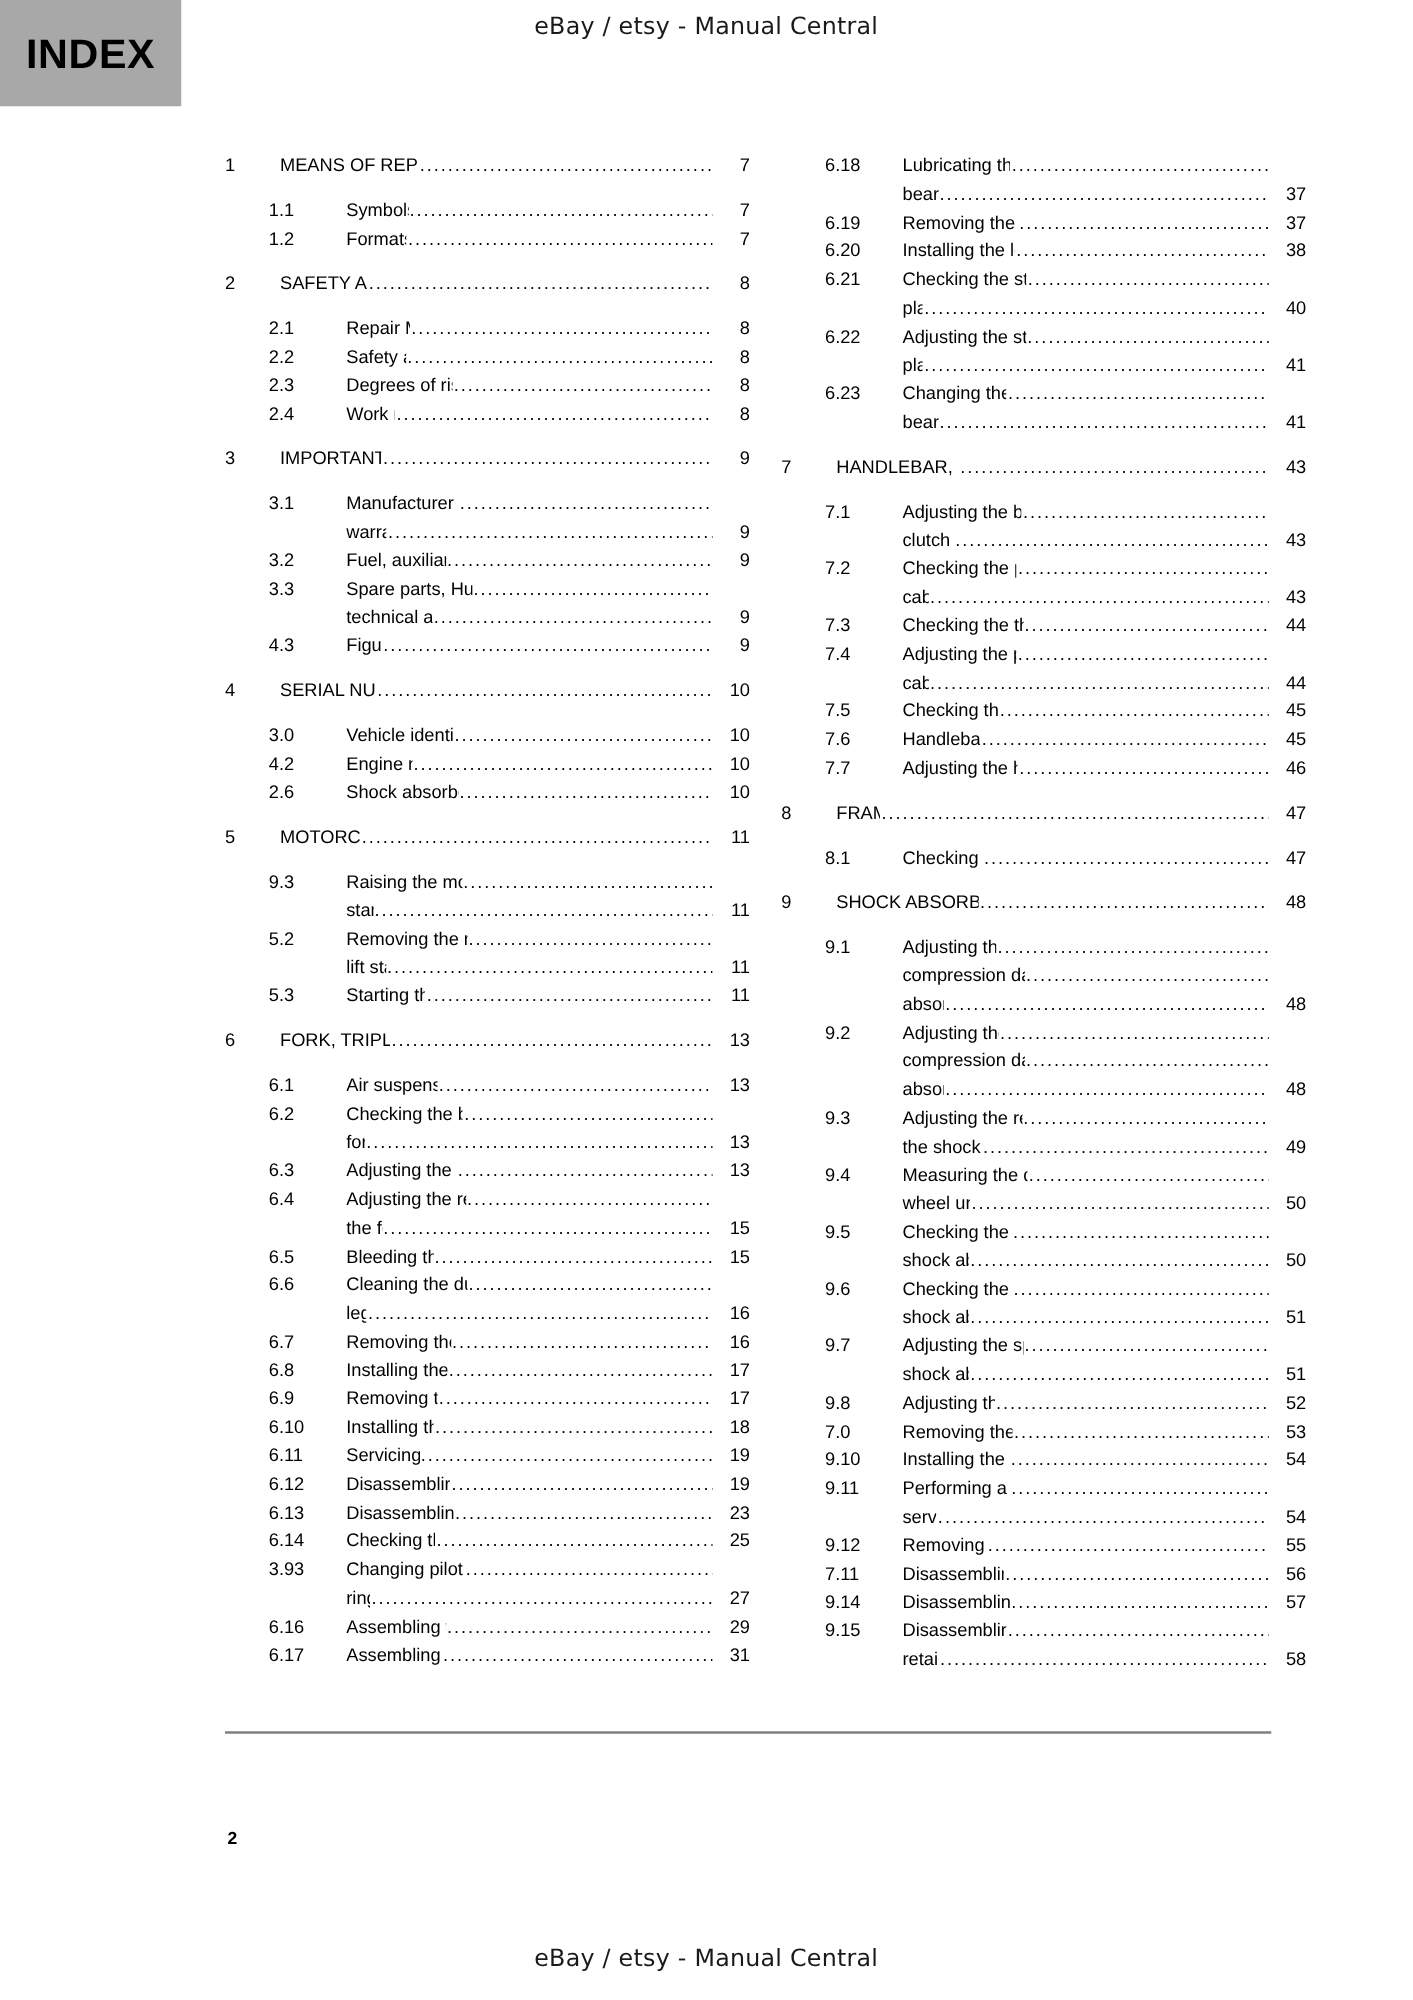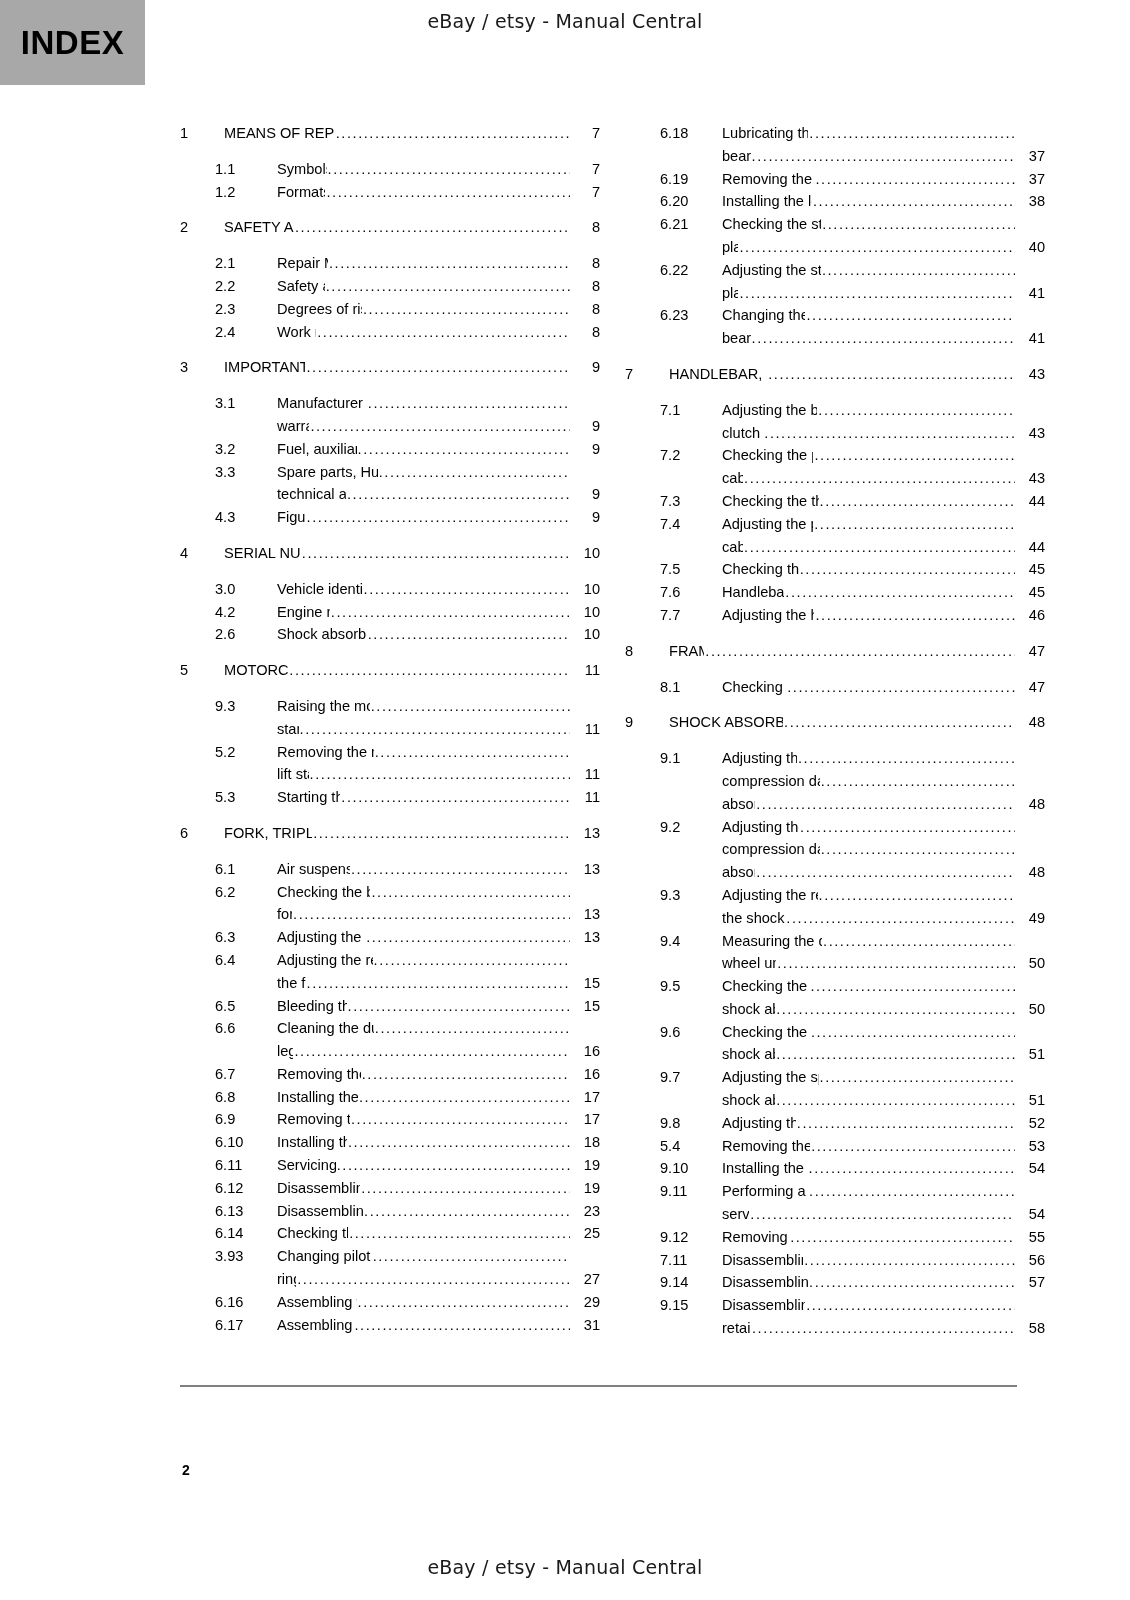--- a/index.html
+++ b/index.html
@@ -912,21 +912,21 @@
         <div class="num">9.8</div>
         <div class="title-wrap">
           <div class="tline">
             <span class="ttext">Adjusting the riding sag</span>
             <span class="dots">................................................................................</span>
             <span class="pg">52</span>
           </div>
         </div>
       </div>
       <div class="entry section">
-        <div class="num">5.4</div>
+        <div class="num">7.0</div>
         <div class="title-wrap">
           <div class="tline">
             <span class="ttext">Removing the shock absorber</span>
             <span class="dots">................................................................................</span>
             <span class="pg">53</span>
           </div>
         </div>
       </div>
       <div class="entry section">
         <div class="num">9.10</div>

